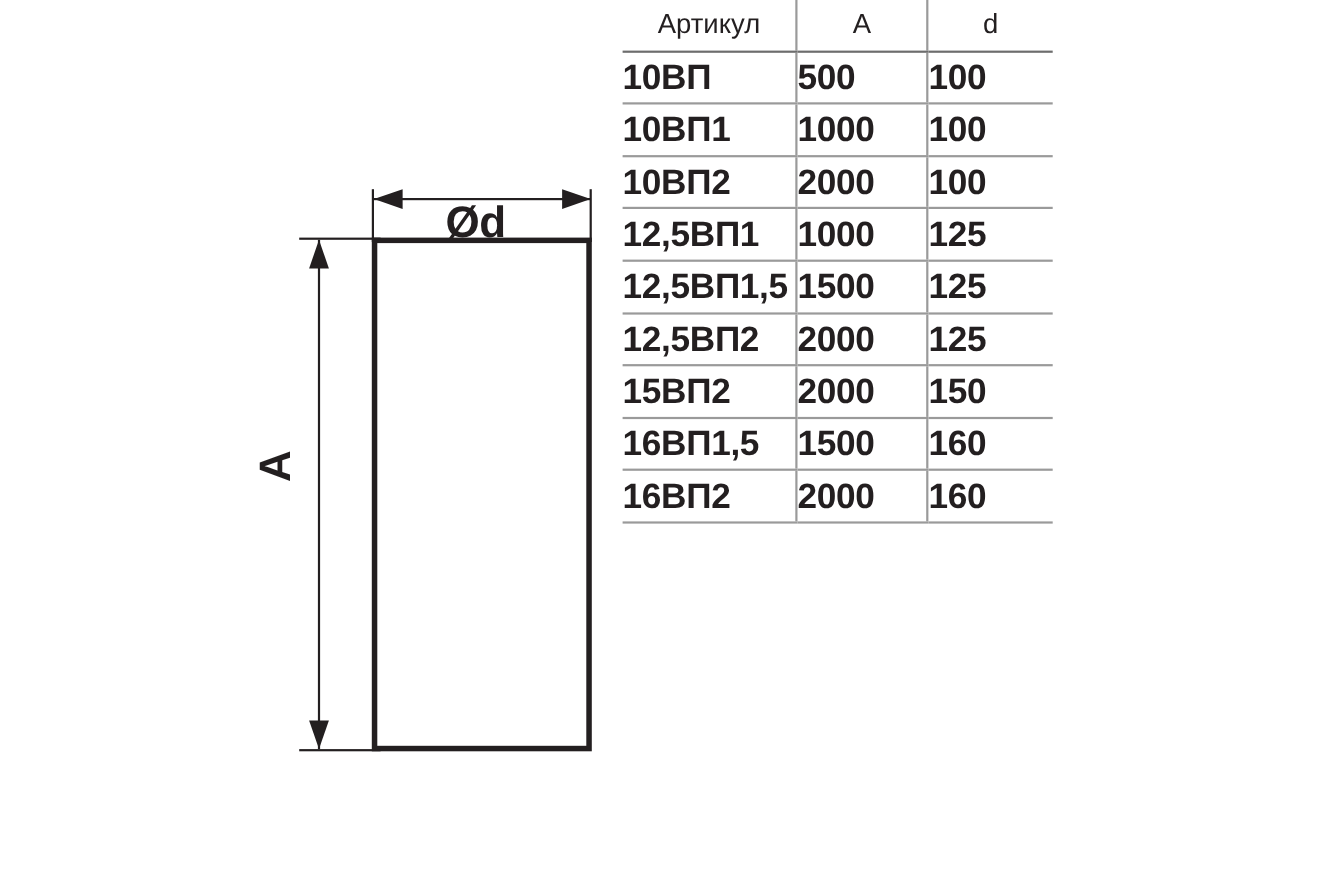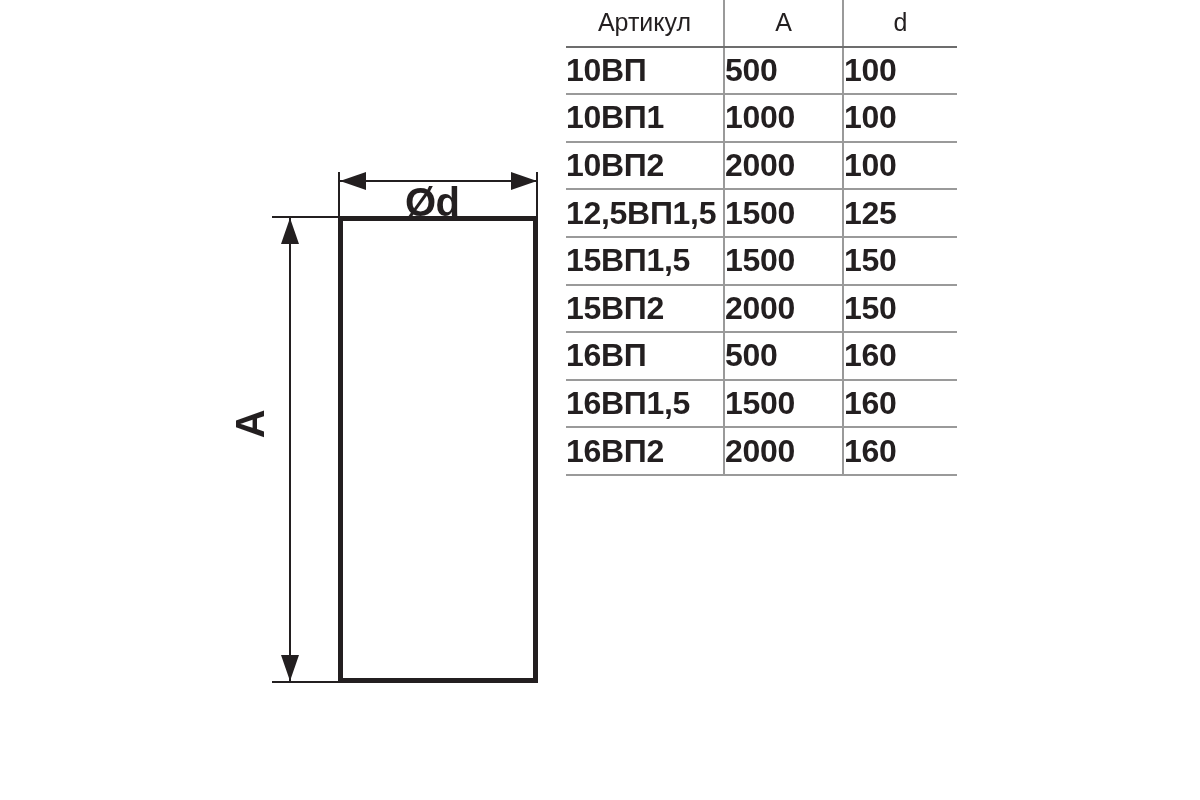--- a/index.html
+++ b/index.html
@@ -195,38 +195,38 @@
       <td class="col-article">10ВП1</td>
       <td class="col-a">1000</td>
       <td class="col-d">100</td>
     </tr>
     <tr>
       <td class="col-article">10ВП2</td>
       <td class="col-a">2000</td>
       <td class="col-d">100</td>
     </tr>
     <tr>
+      <td class="col-article">12,5ВП1</td>
+      <td class="col-a">1000</td>
+      <td class="col-d">125</td>
+    </tr>
+    <tr>
       <td class="col-article">12,5ВП1,5</td>
       <td class="col-a">1500</td>
       <td class="col-d">125</td>
     </tr>
     <tr>
-      <td class="col-article">15ВП1,5</td>
-      <td class="col-a">1500</td>
+      <td class="col-article">12,5ВП2</td>
+      <td class="col-a">2000</td>
+      <td class="col-d">125</td>
+    </tr>
+    <tr>
+      <td class="col-article">15ВП2</td>
+      <td class="col-a">2000</td>
       <td class="col-d">150</td>
-    </tr>
-    <tr>
-      <td class="col-article">15ВП2</td>
-      <td class="col-a">2000</td>
-      <td class="col-d">150</td>
-    </tr>
-    <tr>
-      <td class="col-article">16ВП</td>
-      <td class="col-a">500</td>
-      <td class="col-d">160</td>
     </tr>
     <tr>
       <td class="col-article">16ВП1,5</td>
       <td class="col-a">1500</td>
       <td class="col-d">160</td>
     </tr>
     <tr>
       <td class="col-article">16ВП2</td>
       <td class="col-a">2000</td>
       <td class="col-d">160</td>

